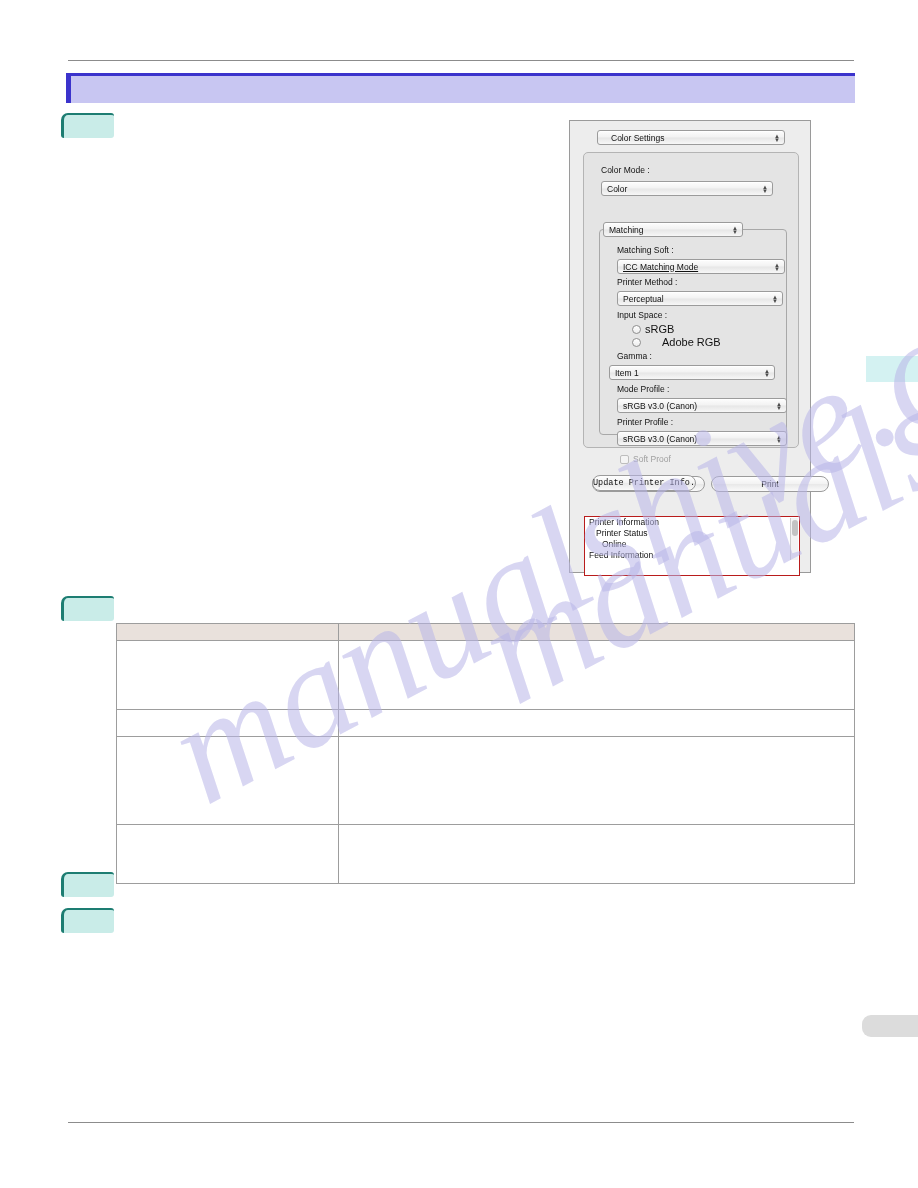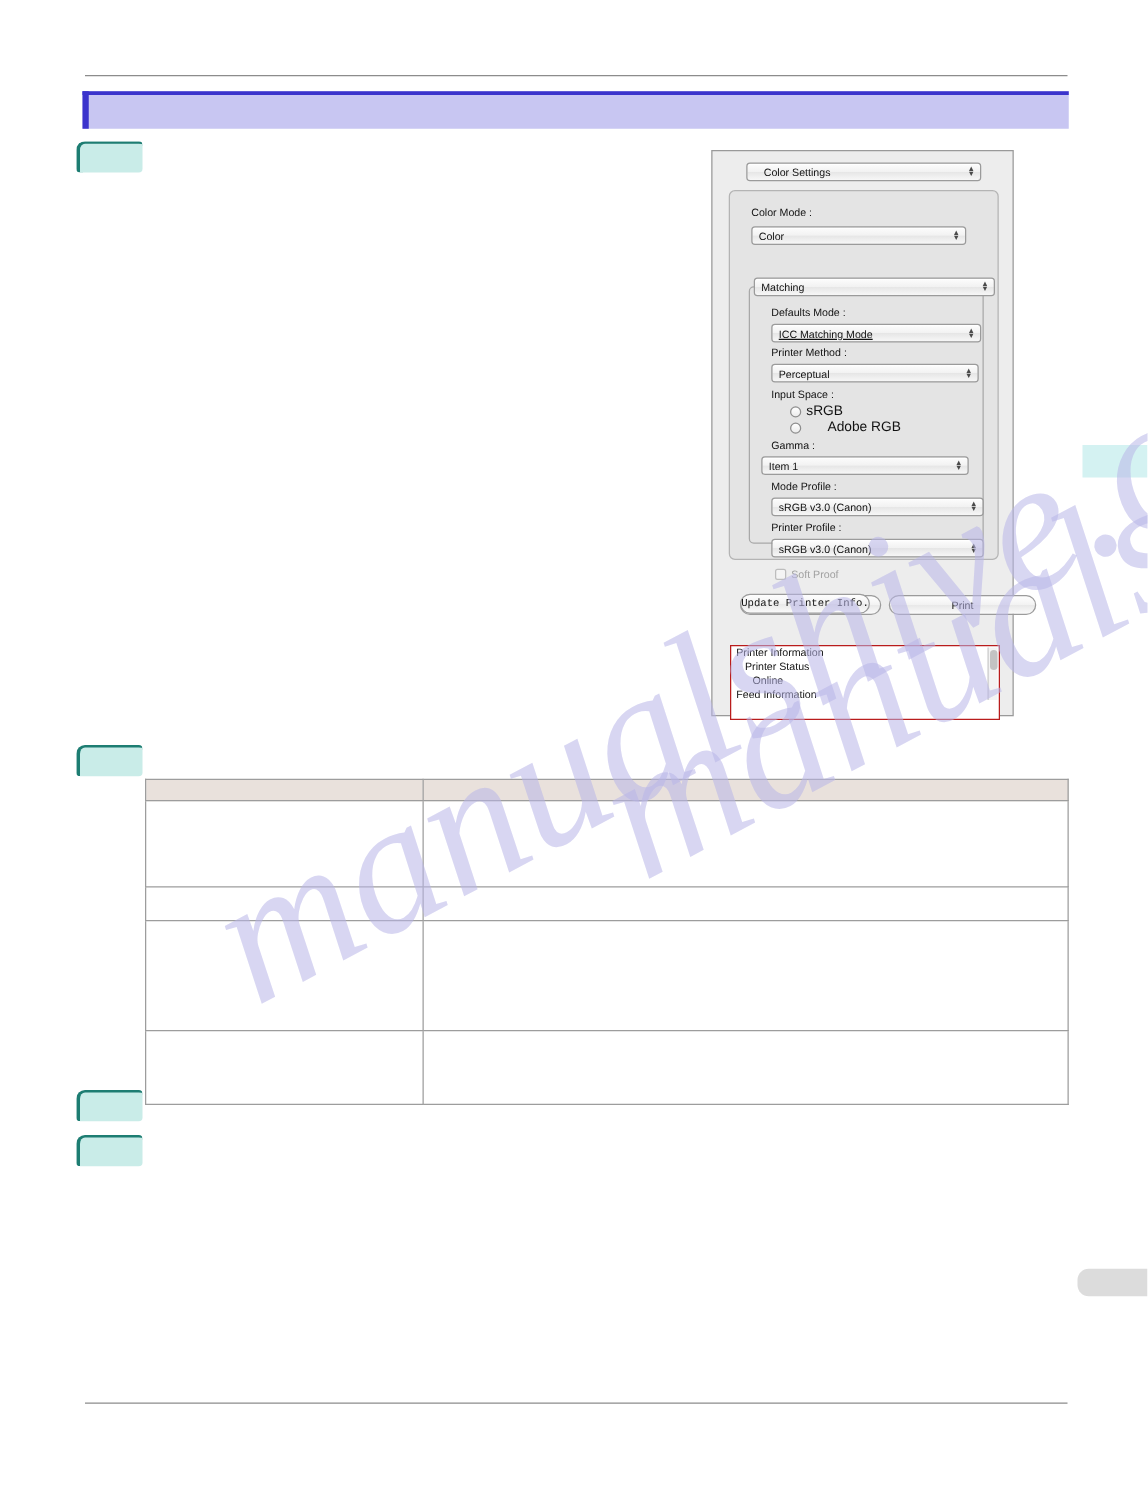--- a/index.html
+++ b/index.html
@@ -149,21 +149,21 @@
   
   .groupbox {
     position: absolute;
     left: 15px; top: 76px;
     width: 188px; height: 206px;
     border: 1px solid #a8a8a8;
     border-radius: 4px;
     background: transparent;
   }
   .pop-matching {
-    position: absolute; left: 19px; top: 69px; width: 193px;
+    position: absolute; left: 19px; top: 69px; width: 140px;
     z-index: 2;
     text-align: right;
   }
 
   .pane .lbl-mmode   { left: 33px; top: 92px; }
   .pane .pop-mmode   { position: absolute; left: 33px; top: 106px; width: 168px; text-decoration: underline; }
   .pane .lbl-mmethod { left: 33px; top: 124px; }
   .pane .pop-mmethod { position: absolute; left: 33px; top: 138px; width: 166px; }
   .pane .lbl-cspace  { left: 33px; top: 157px; }
 
@@ -319,21 +319,21 @@
 
     <div class="groupbox"></div>
     <div class="popup pop-matching">
       <span>Matching</span>
       <span class="arrows">
           <i>▲</i>
           <i>▼</i>
         </span>
     </div>
 
-    <div class="lbl lbl-mmode">Defaults Mode :</div>
+    <div class="lbl lbl-mmode">Matching Soft :</div>
     <div class="popup pop-mmode">
       <span>ICC Matching Mode</span>
       <span class="arrows">
           <i>▲</i>
           <i>▼</i>
         </span>
     </div>
 
     <div class="lbl lbl-mmethod">Printer Method :</div>
     <div class="popup pop-mmethod">

